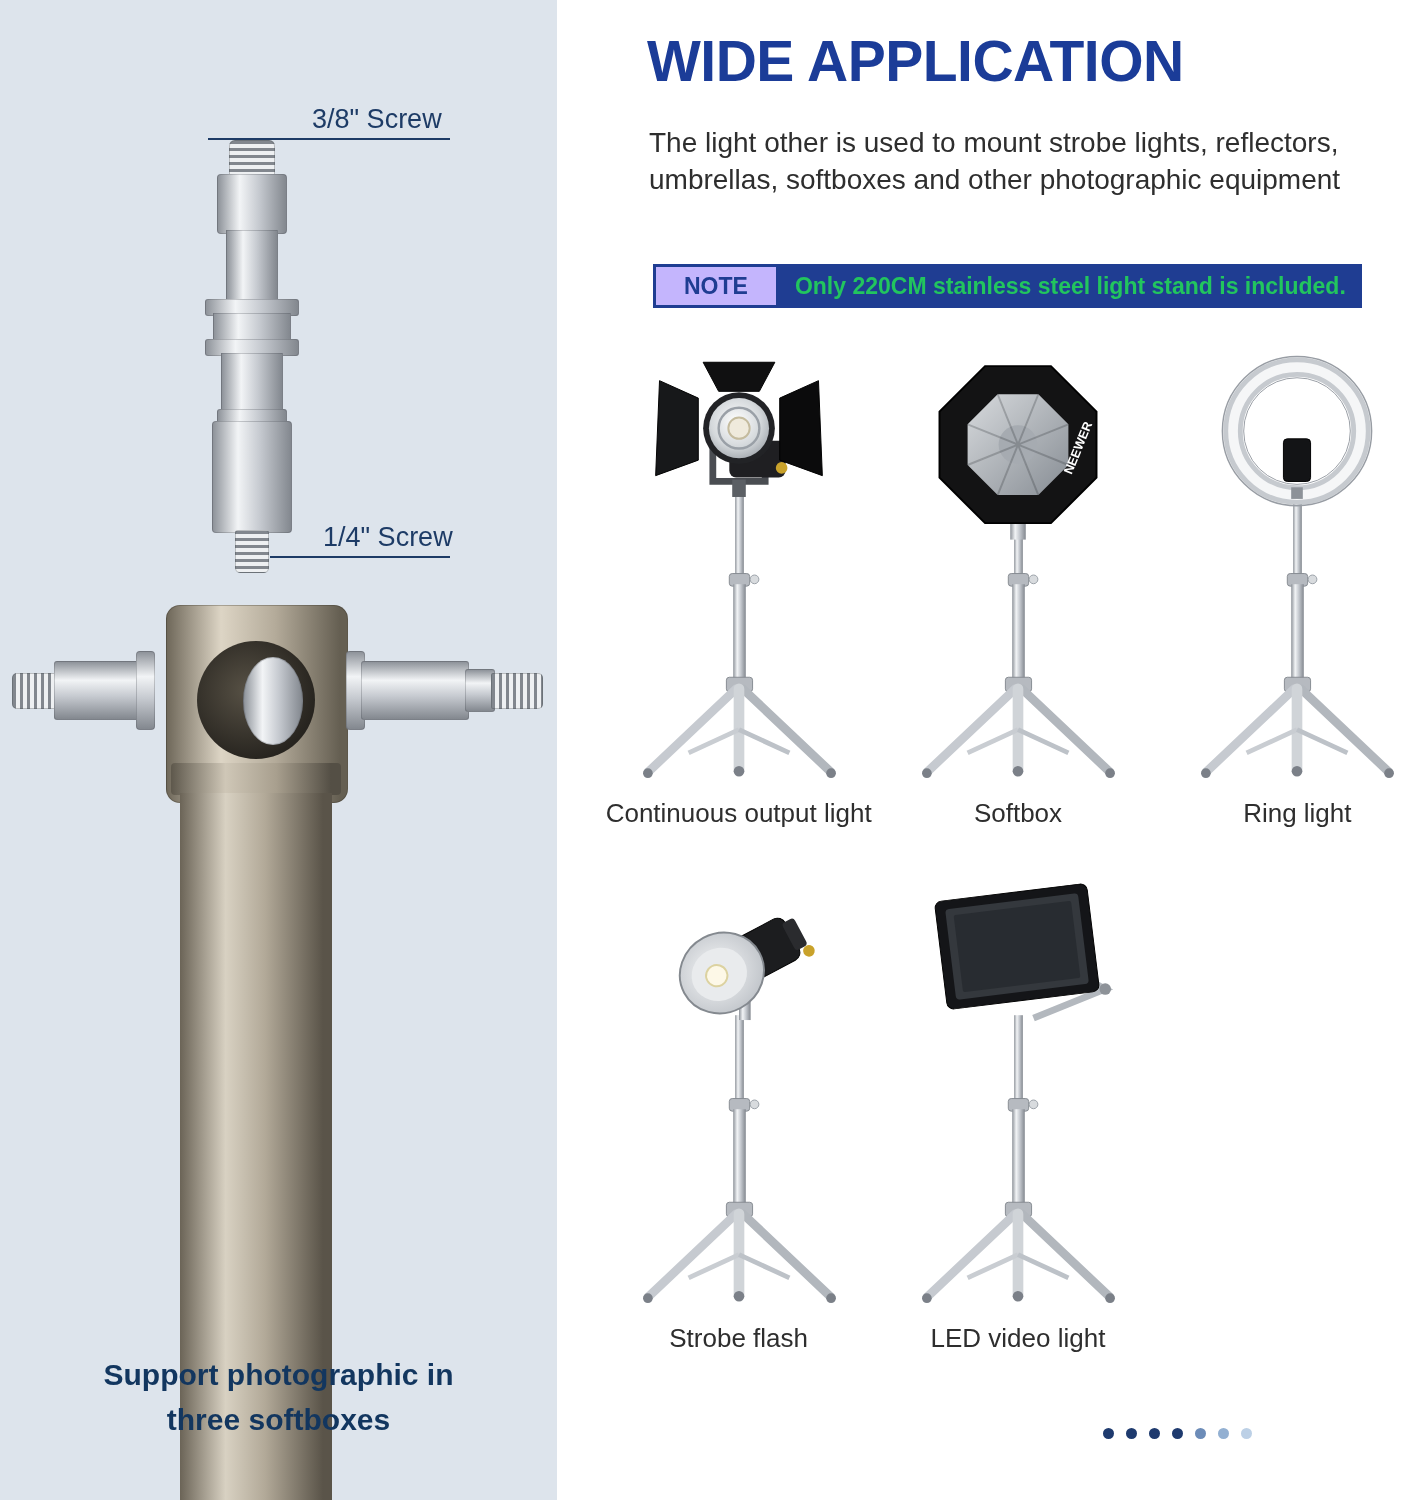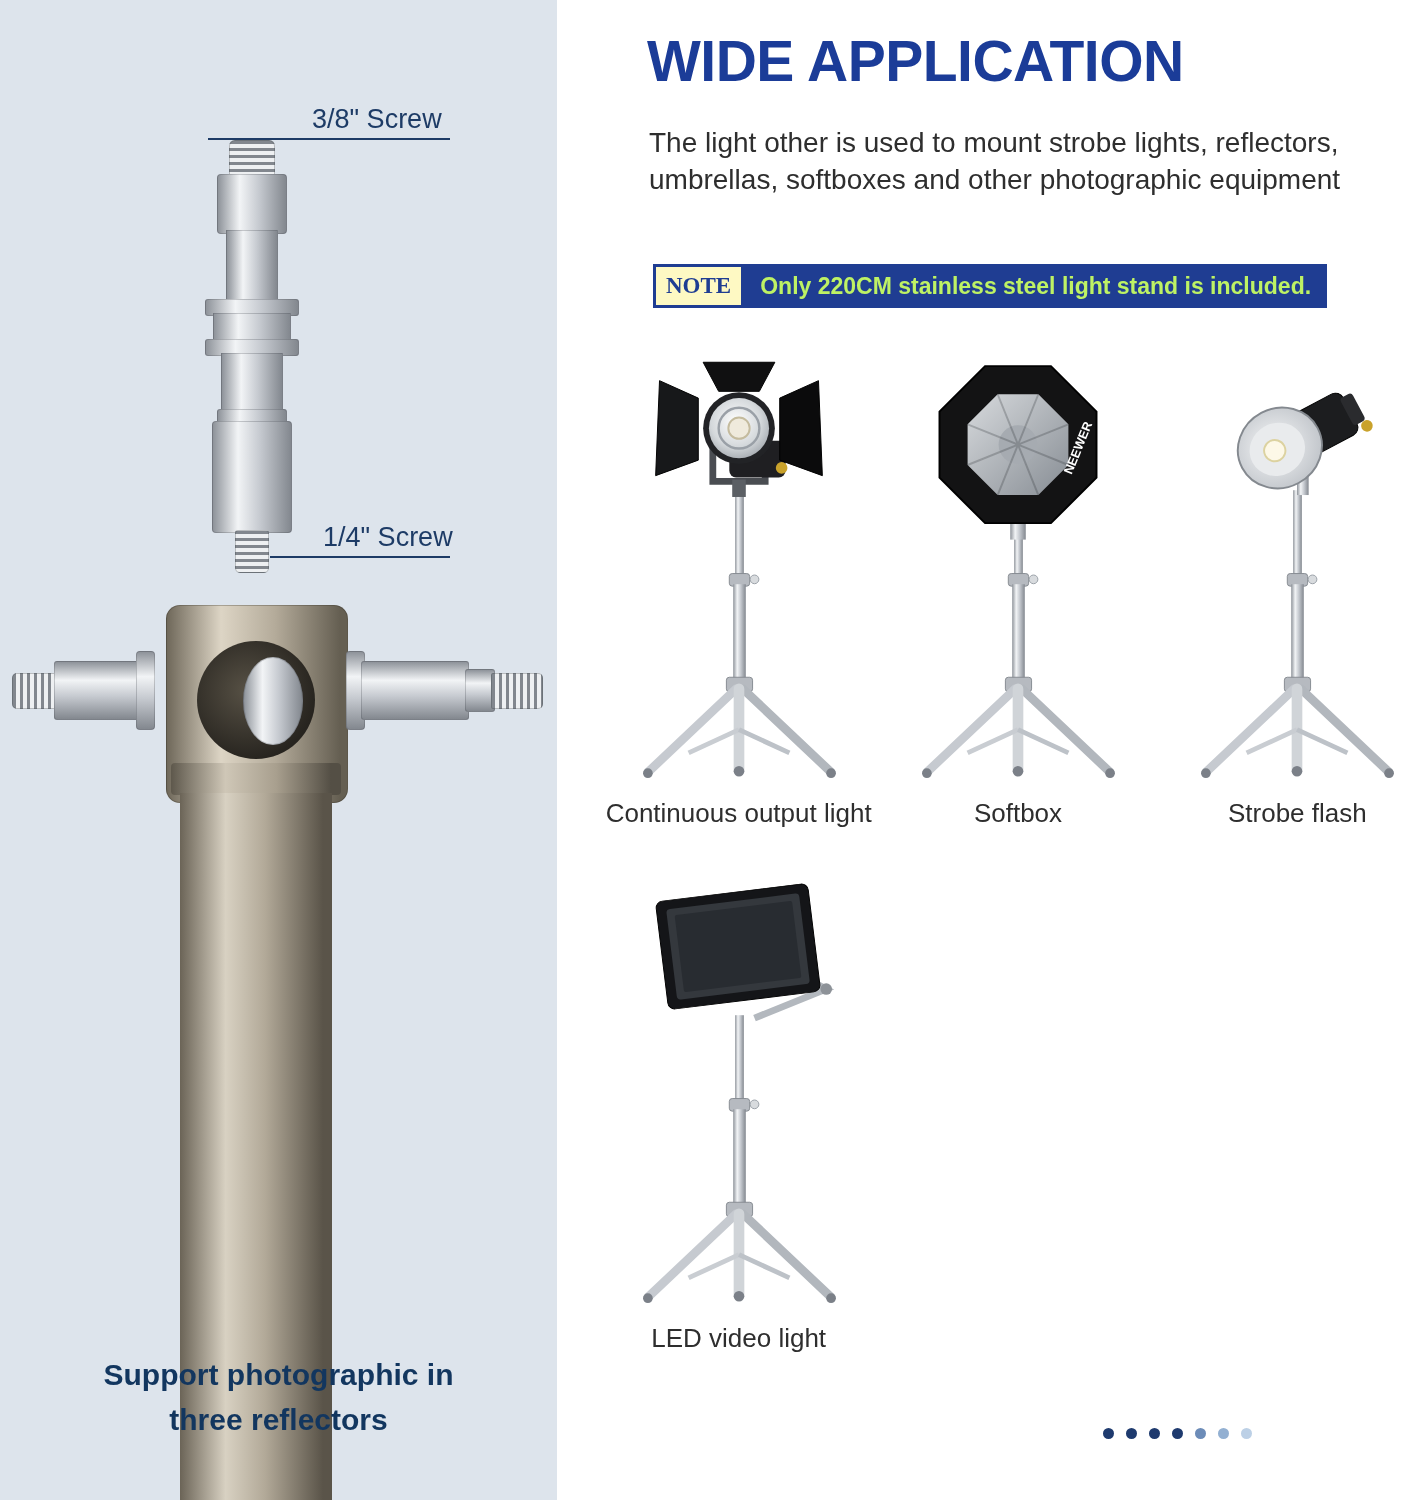--- a/index.html
+++ b/index.html
@@ -47,22 +47,22 @@
   .t-collar{left:171px;top:763px;width:170px;height:32px;border-radius:4px;background:linear-gradient(90deg,#5e584c,#cfc7b7 32%,#a89f8e 62%,#544f45 94%);}
   .pole{left:180px;top:793px;width:152px;height:707px;background:linear-gradient(90deg,#6b6457 0%,#d8d1c2 30%,#b2a998 56%,#5a5449 94%);}
 
   .left-caption{left:0;top:1352px;width:557px;text-align:center;font-weight:700;font-size:30px;line-height:1.5;color:#12365f;}
 
   
   .rp{position:absolute;left:583px;top:0;width:870px;height:1500px;background:#ffffff;}
   .title{position:absolute;left:64px;top:28px;font-size:57px;font-weight:900;color:#1b3c98;letter-spacing:-0.5px;}
   .desc{position:absolute;left:66px;top:124px;width:790px;font-size:28px;line-height:1.33;color:#2e2e2e;}
   .note{position:absolute;left:70px;top:264px;display:inline-flex;height:44px;}
-  .note-label{display:flex;align-items:center;padding:0 10px;border:3px solid #1f3d92;background:#fef9c3;color:#1f3d92;font-weight:700;font-size:23px;font-family:Liberation Serif, serif;}
-  .note-text{display:flex;align-items:center;padding:4px 16px;background:#1f3d92;color:#bef264;font-weight:700;font-size:23px;}
+  .note-label{display:flex;align-items:center;padding:0 28px;border:3px solid #1f3d92;background:#c4b5fd;color:#1f3d92;font-weight:700;font-size:23px;}
+  .note-text{display:flex;align-items:center;padding:4px 16px;background:#1f3d92;color:#22c55e;font-weight:700;font-size:23px;}
   .grid{position:absolute;left:16px;top:352px;width:838px;display:grid;grid-template-columns:repeat(3,1fr);row-gap:48px;justify-items:center;}
   .cell{display:flex;flex-direction:column;align-items:center;}
   .cell svg{width:252px;height:446px;display:block;}
   .cap{font-size:26px;color:#2e2e2e;}
   .dots{position:absolute;left:520px;top:1428px;display:flex;gap:12px;}
   .dot{width:11px;height:11px;border-radius:50%;display:inline-block;}
 </style>
 </head>
 <body>
 
@@ -141,21 +141,21 @@
     <div class="abs metal-h t-rfl"></div>
     <div class="abs metal-h t-rcy"></div>
     <div class="abs metal-h t-rst"></div>
     <div class="abs thread-h t-rth"></div>
     <div class="abs t-collar"></div>
     <div class="abs pole"></div>
   </div>
 
   <div class="abs left-caption">
     <div>Support photographic in</div>
-    <div>three reflectors</div>
+    <div>three softboxes</div>
   </div>
 </div>
 
 <div class="rp">
 
   <div class="title">WIDE APPLICATION</div>
   <div class="desc">The light other is used to mount strobe lights, reflectors, umbrellas, softboxes and other photographic equipment</div>
 
   <div class="note">
     <div class="note-label">NOTE</div>
@@ -193,20 +193,34 @@
           <polygon points="182,67 151,36 109,36 78,67 78,109 109,140 151,140 182,109" fill="url(#gSoft)"></polygon>
           <circle cx="130" cy="88" r="20" fill="#a6abb1"></circle>
           <path d="M130,88 L182,67 M130,88 L78,67 M130,88 L78,109 M130,88 L182,109 M130,88 L151,36 M130,88 L109,36 M130,88 L109,140 M130,88 L151,140" stroke="rgba(40,44,48,0.25)" stroke-width="2"></path>
           <text x="196" y="93" transform="rotate(-68 196 93)" font-size="13" font-weight="bold" fill="#ffffff" text-anchor="middle">NEEWER</text>
         </g>
       </svg>
       <div class="cap">Softbox</div>
     </div>
 
 
+    <div class="cell">
+      <svg viewBox="0 0 260 445">
+        <use href="#tripodG" transform="translate(0,135)"></use>
+        <g>
+          <circle cx="130" cy="74" r="66" fill="none" stroke="#c6cacf" stroke-width="20"></circle>
+          <circle cx="130" cy="74" r="66" fill="none" stroke="#f5f6f7" stroke-width="10"></circle>
+          <circle cx="130" cy="74" r="77" fill="none" stroke="#989da4" stroke-width="1.5"></circle>
+          <circle cx="130" cy="74" r="55" fill="none" stroke="#989da4" stroke-width="1"></circle>
+          <rect x="116" y="82" width="28" height="44" rx="4" fill="#131416" stroke="#000"></rect>
+          <rect x="124" y="132" width="12" height="12" fill="#8d9298"></rect>
+        </g>
+      </svg>
+      <div class="cap">Ring light</div>
+    </div>
 
     <div class="cell">
       <svg viewBox="0 0 260 445">
         <use href="#tripodG" transform="translate(0,135)"></use>
         <g>
           <rect x="130" y="106" width="12" height="34" fill="url(#gMetal)"></rect>
           <g transform="rotate(-28 130 82)">
             <rect x="132" y="58" width="60" height="48" rx="9" fill="#1c1d1f" stroke="#000"></rect>
             <rect x="188" y="66" width="14" height="32" rx="4" fill="#2a2b2e"></rect>
             <circle cx="200" cy="104" r="6" fill="#c9a22b"></circle>

